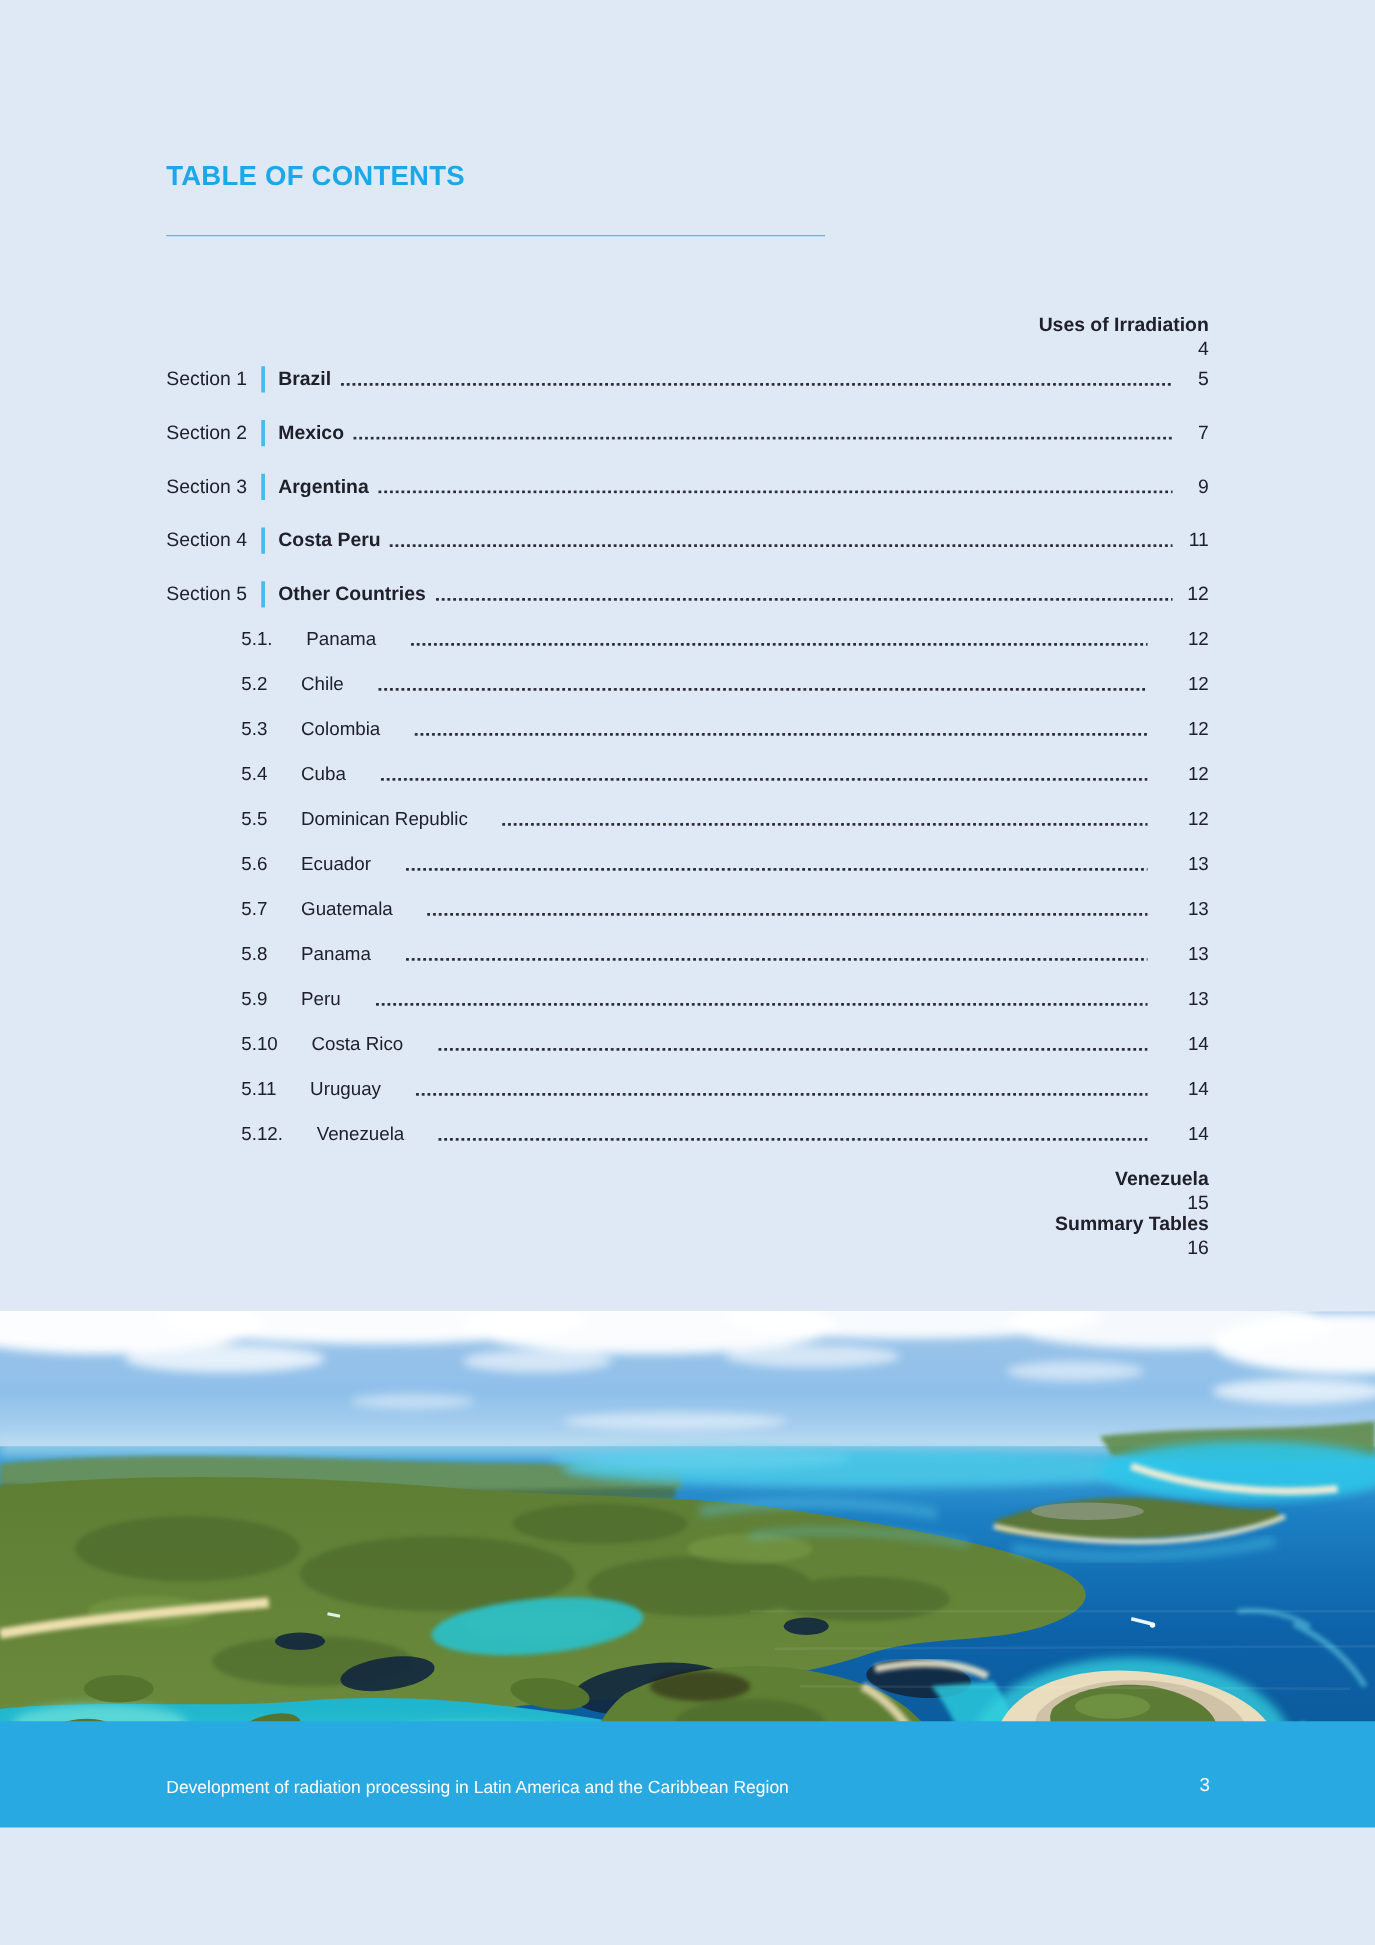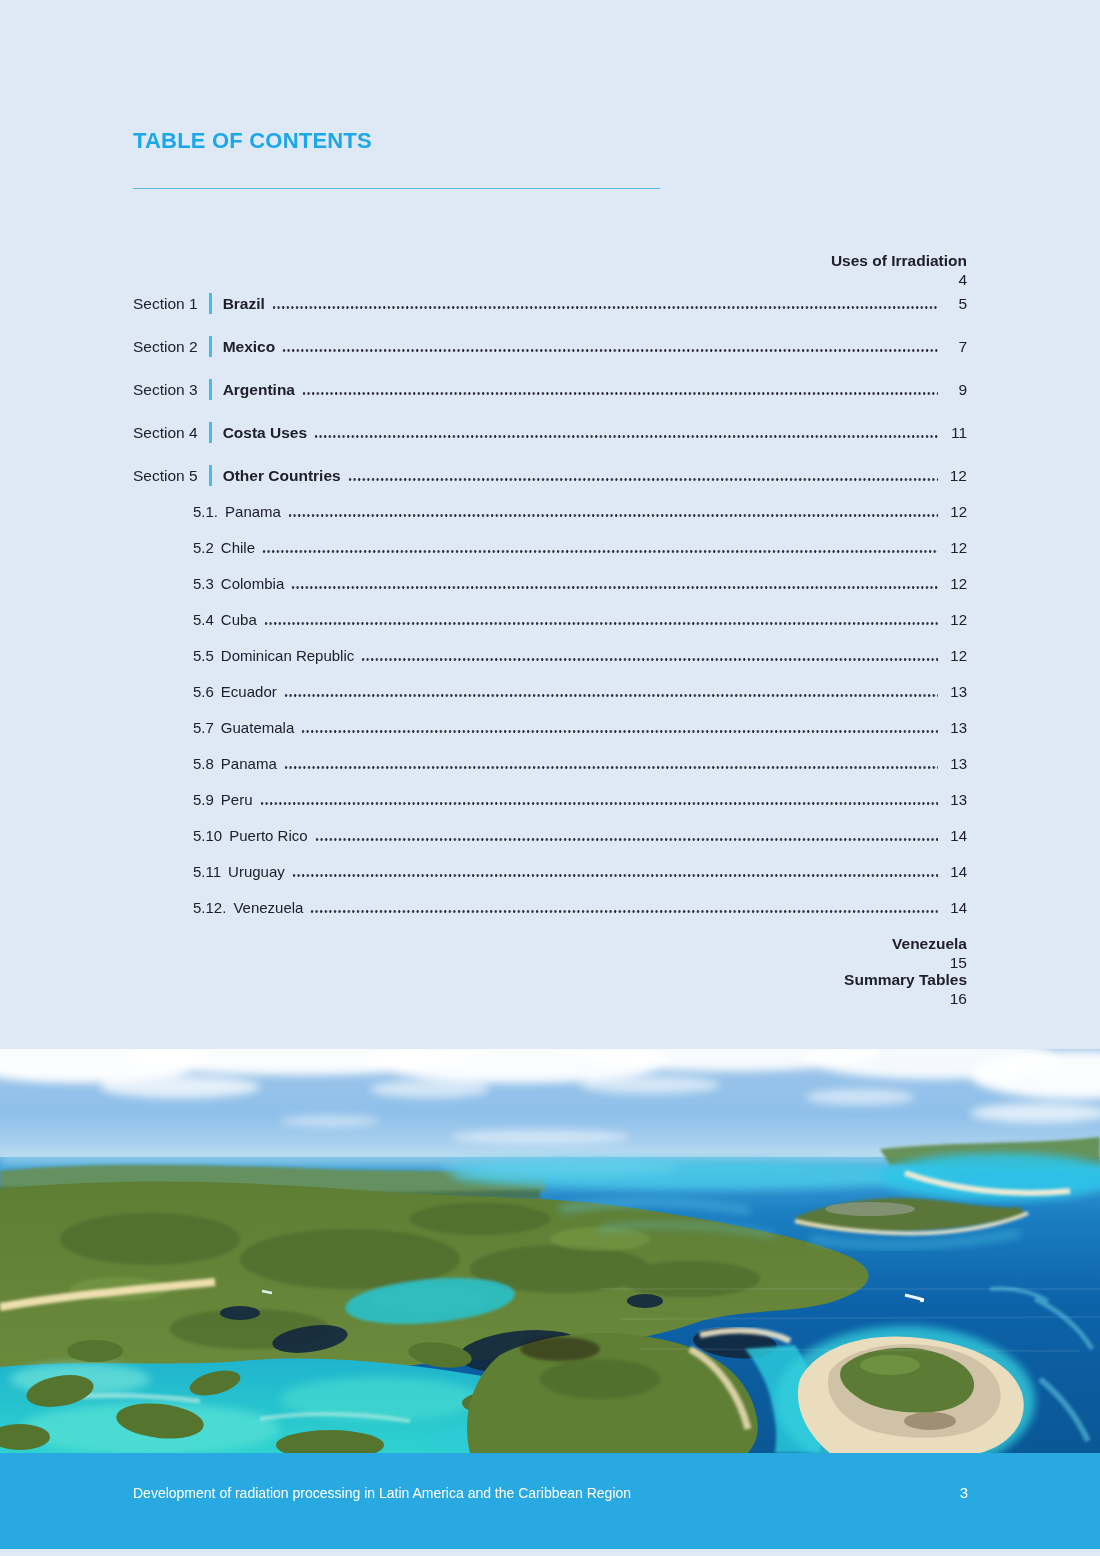--- a/index.html
+++ b/index.html
@@ -18,21 +18,21 @@
     position:absolute;top:188px;left:0;width:527px;height:0;
     border-top:1px solid #55B9E6;
   }
   .toc{position:absolute;top:252px;left:0;width:834px;}
   .row{
     display:flex;align-items:flex-end;
     height:17px;line-height:17px;font-size:15.5px;
     margin-top:26px;
   }
   .row:first-child{margin-top:0;}
-  .row.sub{margin-top:19px;font-size:15px;padding-left:60px;}
+  .row.sub{margin-top:19px;font-size:15px;padding-left:60px;gap:20px;}
   .row.main{margin-top:19px;flex-direction:column;}
   .row.main:first-child{margin-top:0;}
   .toc-prefix{font-weight:400;white-space:nowrap;}
   .row.sub .toc-prefix{margin-right:7px;}
   .sep-bar{
     display:inline-block;width:3px;height:21px;background:#47BBEA;
     margin:0 11px -2px 11px;flex-shrink:0;
   }
   .toc-label{white-space:nowrap;}
   .row.section .toc-label{font-weight:700;}
@@ -44,24 +44,24 @@
   }
   .row.main .leader{
     background-image:radial-gradient(circle at 2px 2.5px, #1D1D26 1.25px, transparent 1.6px);
   }
   .toc-page{min-width:26px;text-align:right;white-space:nowrap;flex-shrink:0;}
   .photo{
     position:absolute;top:1049px;left:0;width:1100px;height:404px;
   }
   .photo svg{display:block;width:1100px;height:404px;}
   .footer-bar{
-    position:absolute;top:1453px;left:0;width:1100px;height:96px;
+    position:absolute;top:1377px;left:0;width:1100px;height:85px;
     background:#29A9E1;box-sizing:border-box;
     display:flex;justify-content:space-between;align-items:flex-start;
-    padding:32px 132px 0 133px;
+    padding:44px 132px 0 133px;
   }
   .footer-text{color:#FFFFFF;font-size:14px;line-height:16px;}
   .footer-page{color:#FFFFFF;font-size:15px;line-height:16px;}
 </style>
 </head>
 <body>
 
 <div class="page">
 
   <div class="content">
@@ -91,21 +91,21 @@
         <div class="row section">
       <span class="toc-prefix">Section 3</span>
       <span class="sep-bar"></span>
       <span class="toc-label">Argentina</span>
       <span class="leader"></span>
       <span class="toc-page">9</span>
     </div>
         <div class="row section">
       <span class="toc-prefix">Section 4</span>
       <span class="sep-bar"></span>
-      <span class="toc-label">Costa Uses</span>
+      <span class="toc-label">Costa Peru</span>
       <span class="leader"></span>
       <span class="toc-page">11</span>
     </div>
         <div class="row section">
       <span class="toc-prefix">Section 5</span>
       <span class="sep-bar"></span>
       <span class="toc-label">Other Countries</span>
       <span class="leader"></span>
       <span class="toc-page">12</span>
     </div>
@@ -168,21 +168,21 @@
         <div class="row sub">
       <span class="toc-prefix">5.9</span>
 
       <span class="toc-label">Peru</span>
       <span class="leader"></span>
       <span class="toc-page">13</span>
     </div>
         <div class="row sub">
       <span class="toc-prefix">5.10</span>
 
-      <span class="toc-label">Puerto Rico</span>
+      <span class="toc-label">Costa Rico</span>
       <span class="leader"></span>
       <span class="toc-page">14</span>
     </div>
         <div class="row sub">
       <span class="toc-prefix">5.11</span>
 
       <span class="toc-label">Uruguay</span>
       <span class="leader"></span>
       <span class="toc-page">14</span>
     </div>

